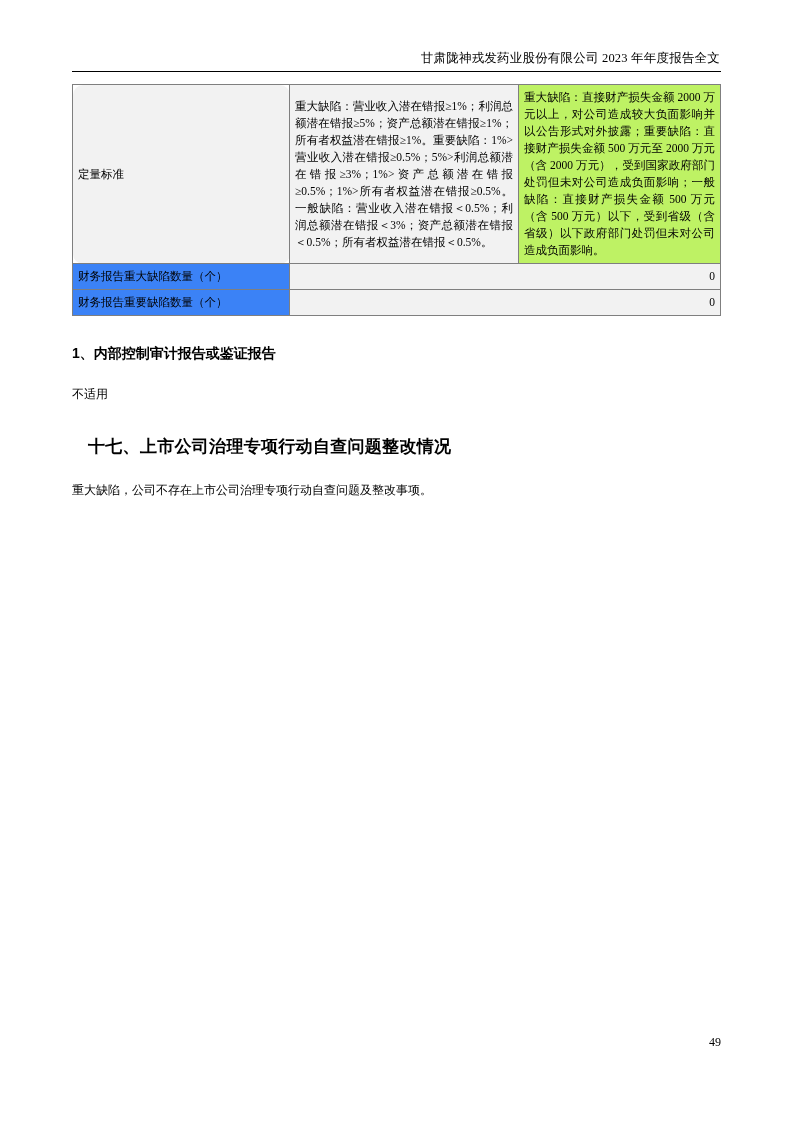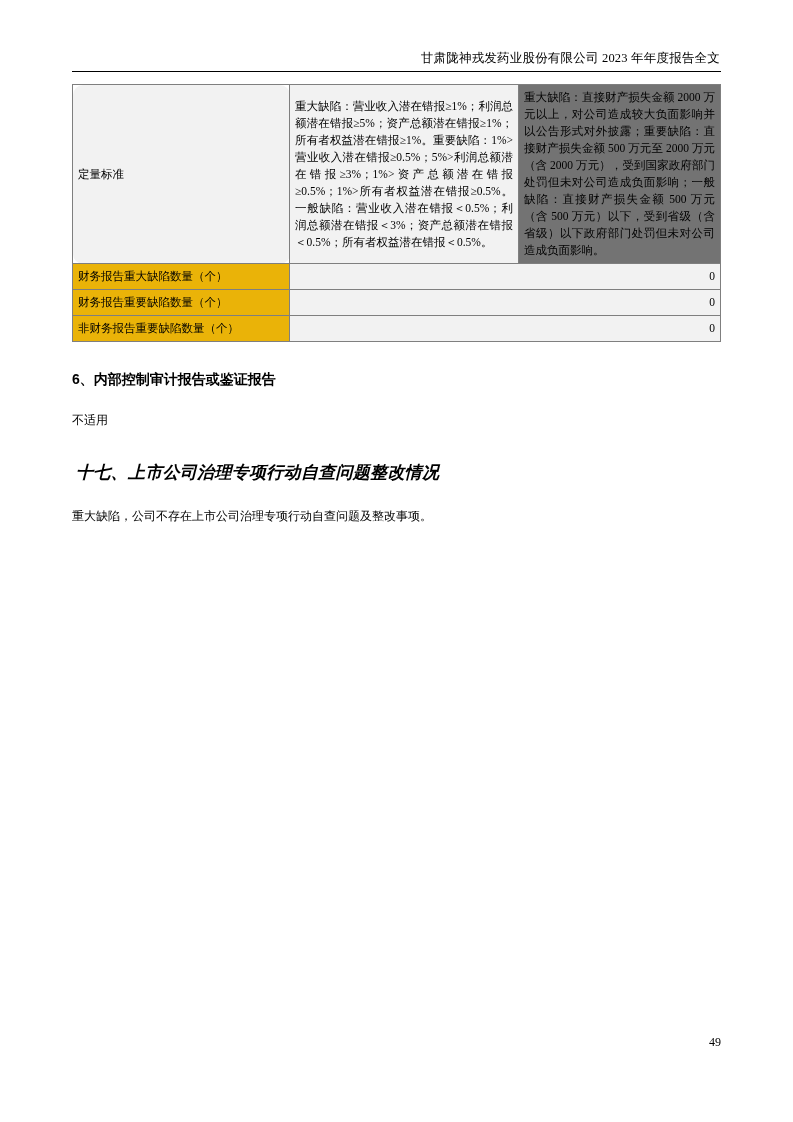--- a/index.html
+++ b/index.html
@@ -61,29 +61,29 @@
   .cell-mid {
     width: 218px;
     background: #f2f2f2;
     text-align: justify;
     text-justify: inter-ideograph;
     vertical-align: top;
     padding: 6px 6px;
     line-height: 17.5px;
   }
   .cell-right {
-    background: #737373;
+    background: #bef264;
     text-align: justify;
     text-justify: inter-ideograph;
     vertical-align: top;
     padding: 6px 6px;
     line-height: 17.5px;
   }
   .row-label {
-    background: #eab308;
+    background: #3b82f6;
     font-size: 11.5px;
     padding: 5px 8px;
   }
   .row-value {
     background: #f2f2f2;
     text-align: right;
     font-size: 11.5px;
     padding: 5px 8px;
   }
   h3.sub {
@@ -94,25 +94,24 @@
     font-family: "Liberation Sans", sans-serif;
   }
   p.body {
     font-size: 12px;
     margin: 20px 0 0 0;
     line-height: 20px;
   }
   h2.section {
     font-size: 17px;
     font-weight: bold;
-    margin: 30px 0 0 4px;
+    margin: 30px 0 0 16px;
     line-height: 26px;
     font-family: "Liberation Sans", sans-serif;
     letter-spacing: 0.3px;
-    font-style: italic;
   }
   .page-number {
     position: absolute;
     right: 72px;
     bottom: 72px;
     font-size: 12px;
     color: #000;
   }
 </style>
 </head>
@@ -132,28 +131,24 @@
           <td class="cell-right">重大缺陷：直接财产损失金额 2000 万元以上，对公司造成较大负面影响并以公告形式对外披露；重要缺陷：直接财产损失金额 500 万元至 2000 万元（含 2000 万元），受到国家政府部门处罚但未对公司造成负面影响；一般缺陷：直接财产损失金额 500 万元（含 500 万元）以下，受到省级（含省级）以下政府部门处罚但未对公司造成负面影响。</td>
         </tr>
         <tr>
           <td class="row-label">财务报告重大缺陷数量（个）</td>
           <td class="row-value" colspan="2">0</td>
         </tr>
         <tr>
           <td class="row-label">财务报告重要缺陷数量（个）</td>
           <td class="row-value" colspan="2">0</td>
         </tr>
-        <tr>
-          <td class="row-label">非财务报告重要缺陷数量（个）</td>
-          <td class="row-value" colspan="2">0</td>
-        </tr>
       </tbody>
     </table>
 
-    <h3 class="sub">6、内部控制审计报告或鉴证报告</h3>
+    <h3 class="sub">1、内部控制审计报告或鉴证报告</h3>
     <p class="body">不适用</p>
 
     <h2 class="section">十七、上市公司治理专项行动自查问题整改情况</h2>
     <p class="body">重大缺陷，公司不存在上市公司治理专项行动自查问题及整改事项。</p>
 
   </div>
 
   <div class="page-number">49</div>
 </div>
 

